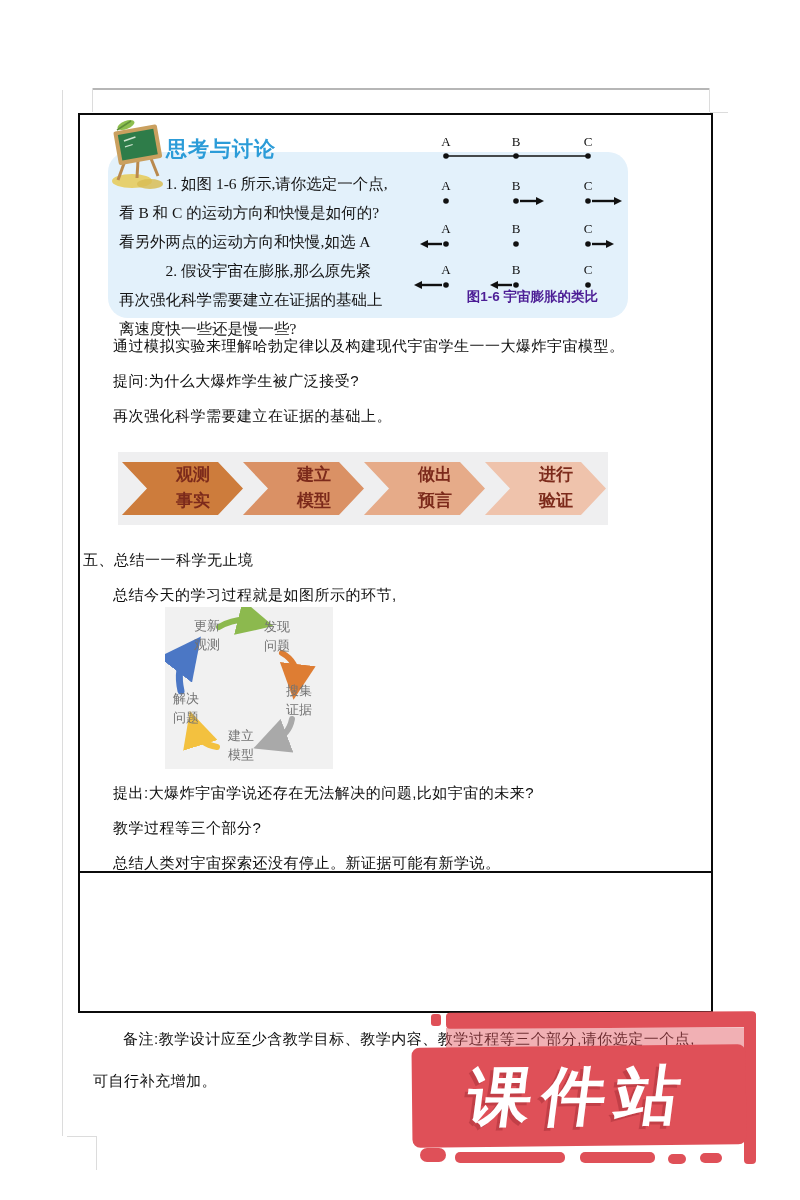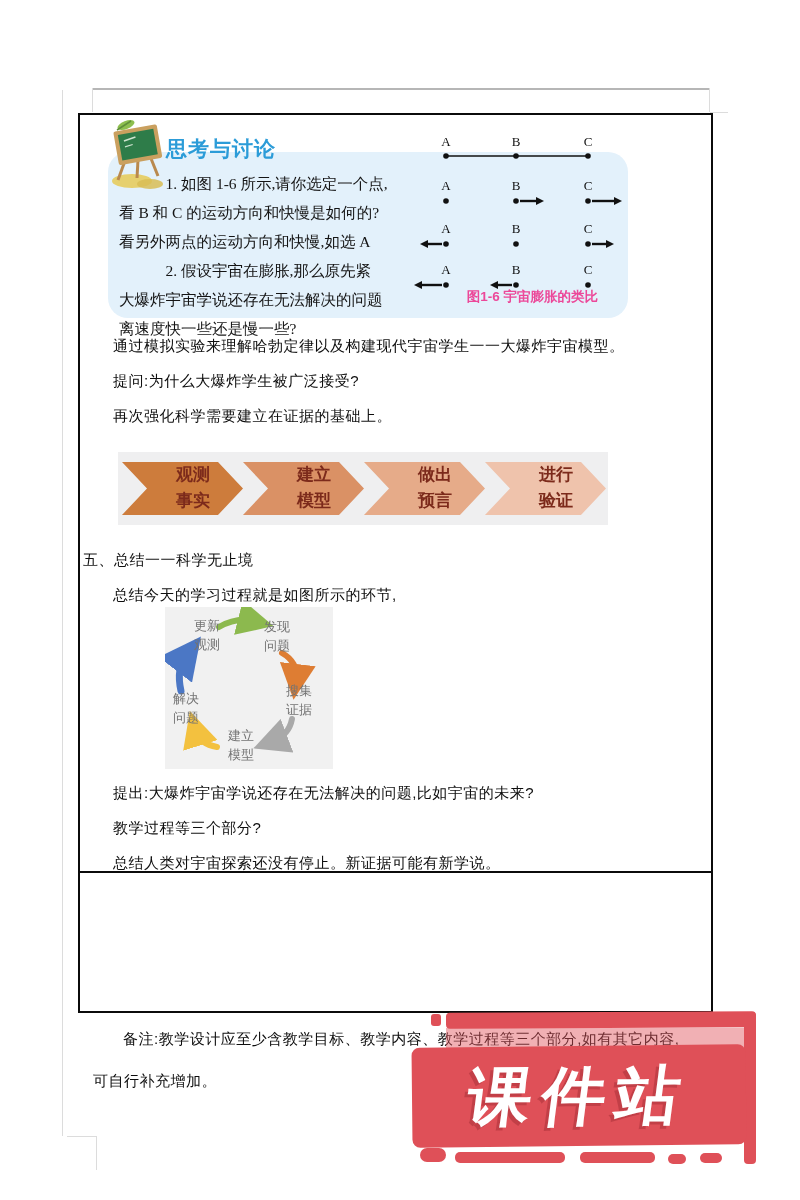--- a/index.html
+++ b/index.html
@@ -11,21 +11,21 @@
   .mark-light{background:#dcdcdc;}
   
   .table-outline{border:2px solid #0b0b0b;}
   .row-divider{border-top:2px solid #0b0b0b;}
   
   .callout-box{background:#e3f1fb;border-radius:20px;}
   .callout-title{font-size:21px;font-weight:bold;color:#2c9cd8;letter-spacing:1px;}
   .callout-text{font-family:"Liberation Serif","DejaVu Serif",serif;font-size:15.5px;
                 line-height:29px;color:#141414;width:318px;}
   .callout-text .ind{text-indent:3em;}
-  .fig-caption{font-size:13.5px;font-weight:bold;color:#ec4899;text-align:center;}
+  .fig-caption{font-size:13.5px;font-weight:bold;color:#4c1d95;text-align:center;}
   
   .para{font-size:15px;color:#0e0e0e;letter-spacing:0.5px;white-space:nowrap;}
   
   .flow-band{background:#efeff0;}
   .flow-label{width:110px;text-align:center;font-family:"Liberation Serif","DejaVu Serif",serif;
               font-weight:bold;font-size:17px;line-height:26px;color:#7c2a1b;}
   .flow-label span{display:block;}
   
   .cycle-box{background:#f1f1f1;}
   .cycle-label{width:54px;text-align:center;font-size:13px;line-height:19px;color:#737373;}
@@ -79,21 +79,21 @@
     </g>
   </svg>
 
   <div class="abs callout-title" style="left:166px;top:135px;">思考与讨论</div>
 
   <div class="abs callout-text" style="left:119px;top:169px;">
     <div class="ind">1. 如图 1-6 所示,请你选定一个点,</div>
     <div>看 B 和 C 的运动方向和快慢是如何的?</div>
     <div>看另外两点的运动方向和快慢,如选 A</div>
     <div class="ind">2. 假设宇宙在膨胀,那么原先紧</div>
-    <div>大爆炸宇宙学说还存在无法解决的问题</div>
+    <div>再次强化科学需要建立在证据的基础上</div>
     <div>离速度快一些还是慢一些?</div>
   </div>
 
   <svg class="abs" style="left:408px;top:132px;" width="230" height="170" viewBox="0 0 230 170">
 
     <g fill="#111">
       <text x="38" y="14" font-size="13" text-anchor="middle">A</text>
       <text x="108" y="14" font-size="13" text-anchor="middle">B</text>
       <text x="180" y="14" font-size="13" text-anchor="middle">C</text>
       <line x1="38" y1="24" x2="180" y2="24" stroke="#111" stroke-width="1.6"></line>
@@ -218,21 +218,21 @@
   </div>
   <div class="abs cycle-label" style="left:159px;top:689px;">
     <span>解决</span>
     <span>问题</span>
   </div>
 
   <div class="abs para" style="left:113px;top:784px;">提出:大爆炸宇宙学说还存在无法解决的问题,比如宇宙的未来?</div>
   <div class="abs para" style="left:113px;top:819px;">教学过程等三个部分?</div>
   <div class="abs para" style="left:113px;top:854px;">总结人类对宇宙探索还没有停止。新证据可能有新学说。</div>
 
-  <div class="abs para" style="left:123px;top:1030px;">备注:教学设计应至少含教学目标、教学内容、教学过程等三个部分,如有其它内容,</div>
+  <div class="abs para" style="left:123px;top:1030px;">备注:教学设计应至少含教学目标、教学内容、教学过程等三个部分,请你选定一个点,</div>
   <div class="abs para" style="left:93px;top:1072px;">可自行补充增加。</div>
 
   <div class="abs stamp-wash" style="left:446px;top:1028px;width:298px;height:20px;"></div>
   <div class="abs stamp-red" style="left:446px;top:1012px;width:310px;height:16px;border-radius:4px;transform:rotate(-0.3deg);"></div>
   <div class="abs stamp-red" style="left:431px;top:1014px;width:10px;height:12px;border-radius:3px;"></div>
   <div class="abs stamp-red" style="left:744px;top:1012px;width:12px;height:152px;border-radius:4px;"></div>
   <div class="abs stamp-panel" style="left:412px;top:1046px;width:334px;height:100px;">
     <span class="stamp-text">课件站</span>
   </div>
   <div class="abs stamp-red" style="left:420px;top:1148px;width:26px;height:14px;border-radius:7px;"></div>

